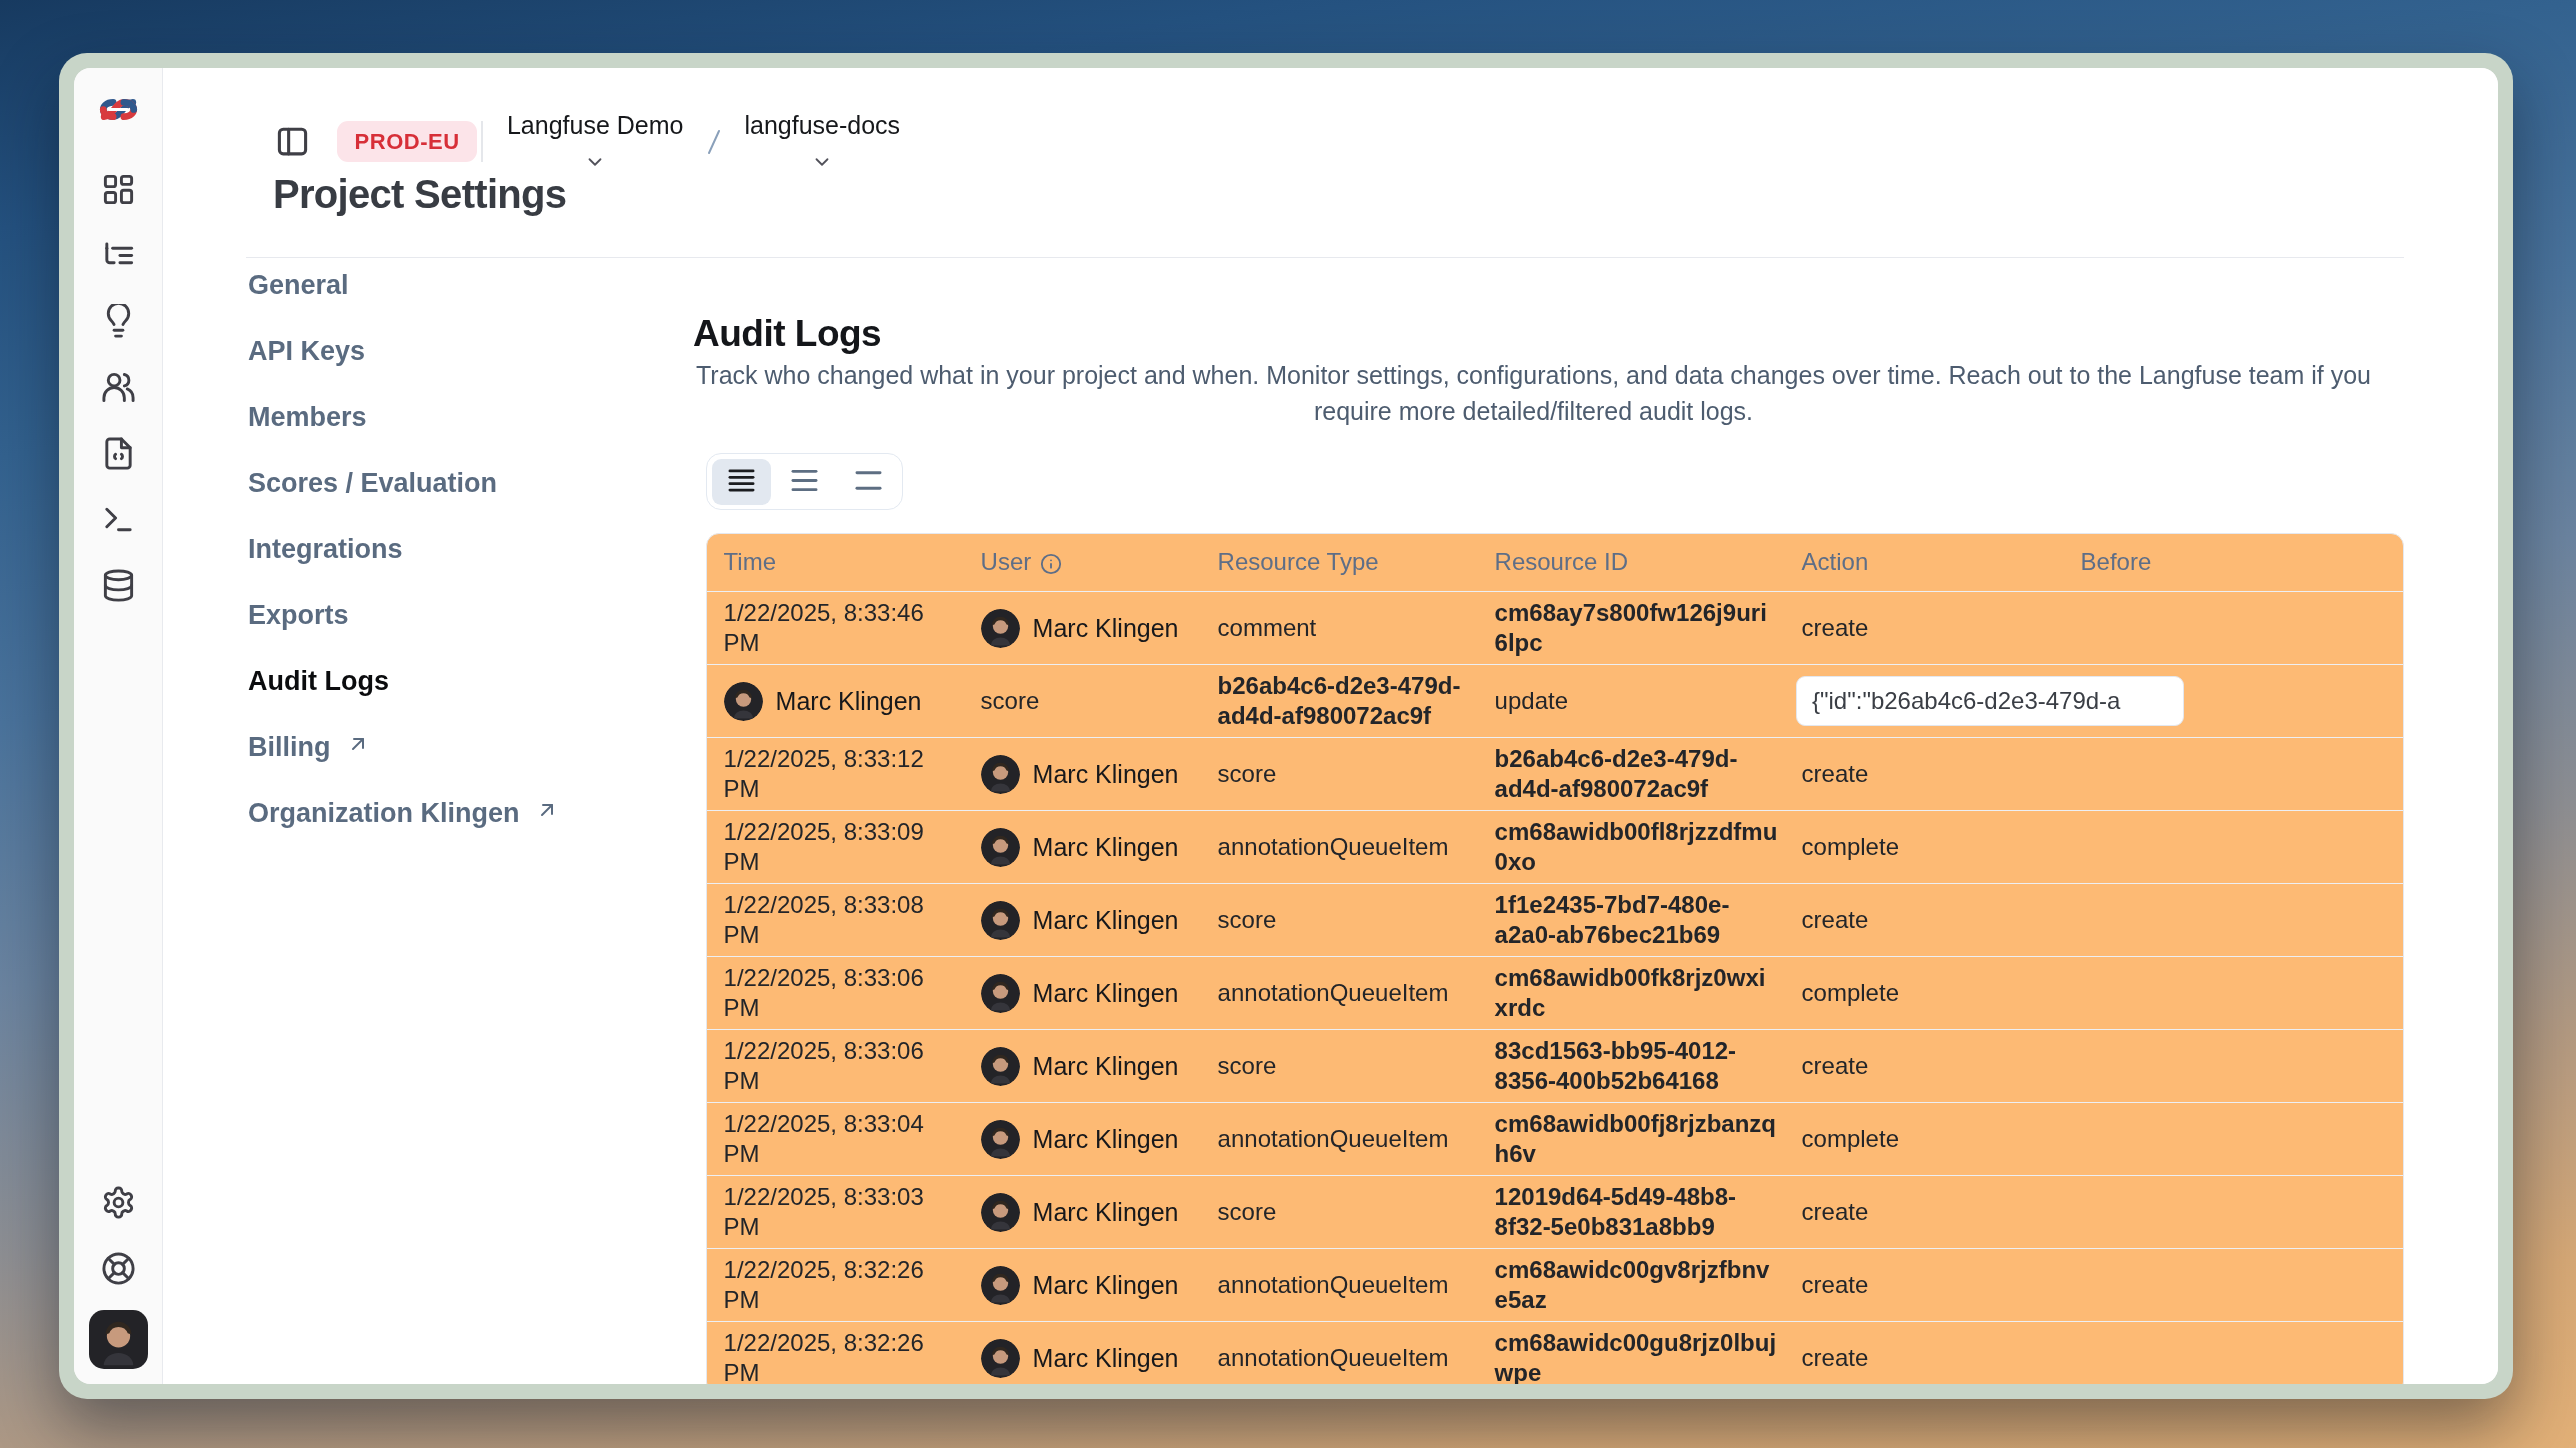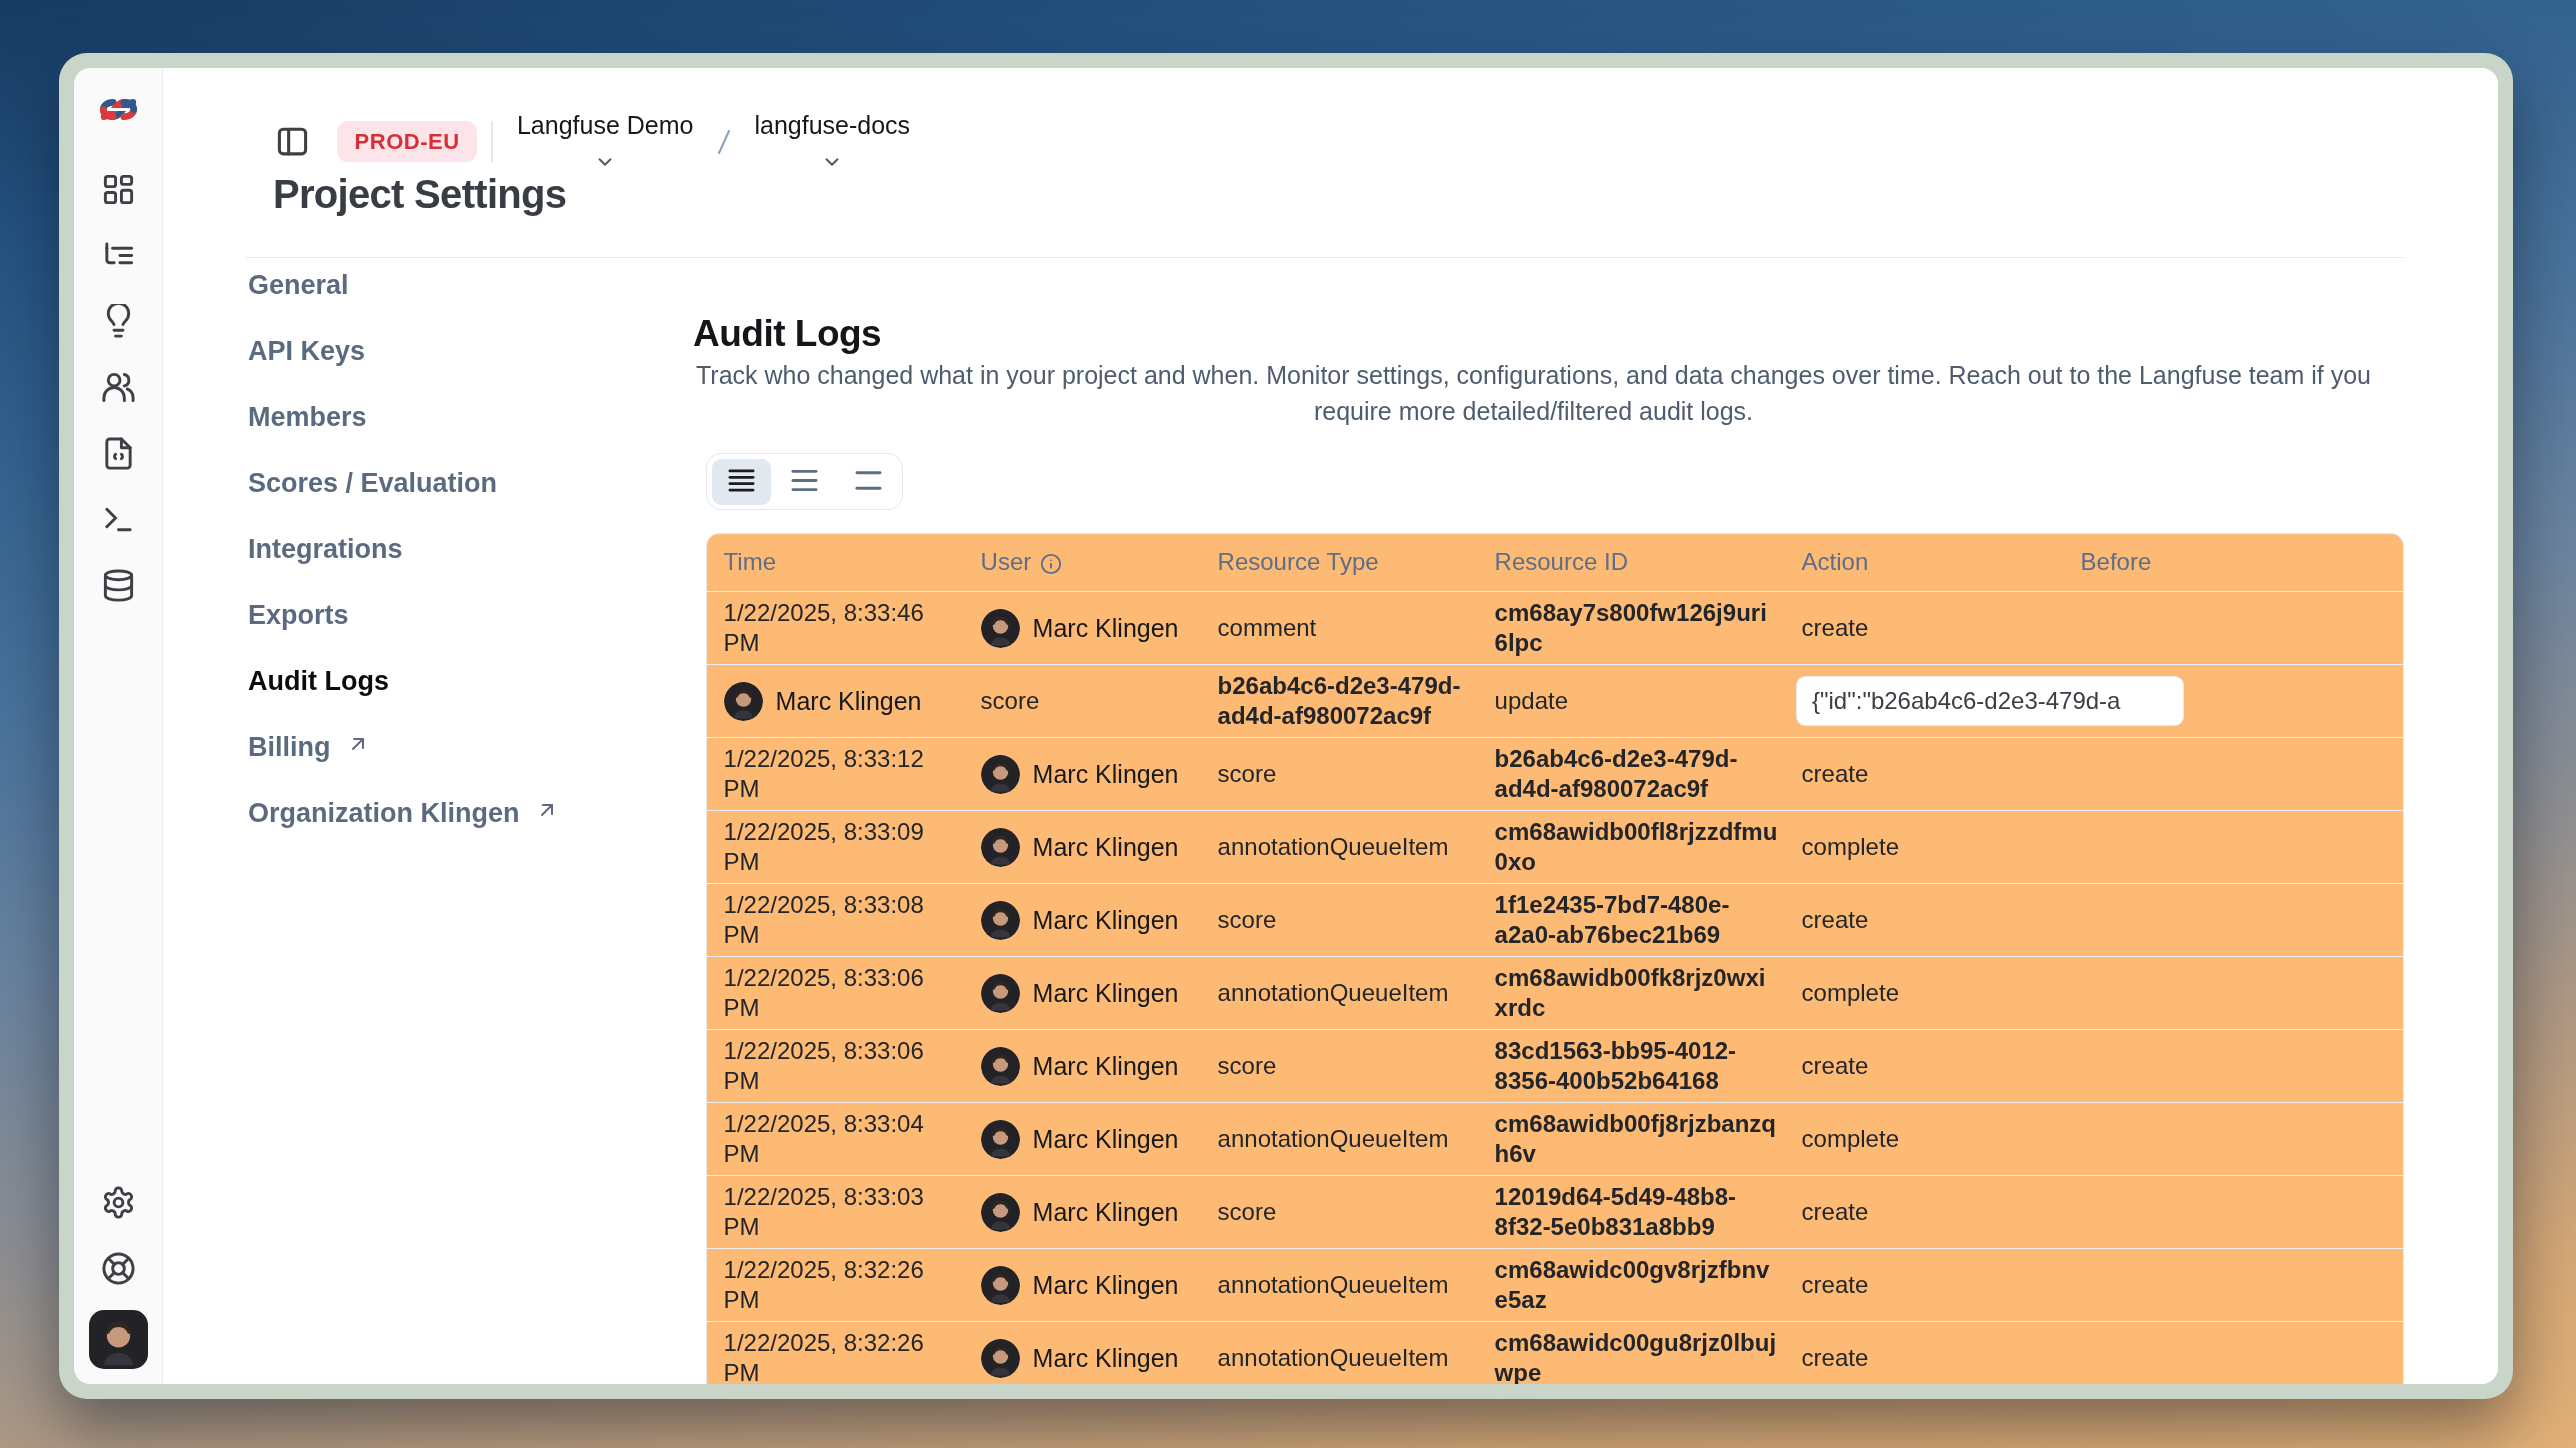--- a/index.html
+++ b/index.html
@@ -29,21 +29,21 @@
   .iconbar .spacer{flex:1;}
   .avatar-big{width:59px;height:59px;border-radius:15px;overflow:hidden;}
   .avatar-big svg{display:block;width:100%;height:100%;}
   
   .content{flex:1;position:relative;background:#fff;}
   .topbar{position:absolute;left:111px;top:43px;display:flex;align-items:center;}
   .panel-toggle{width:37px;height:37px;color:#3f3f46;margin-right:26px;}
   .panel-toggle svg{width:100%;height:100%;}
   .badge{
     height:41px;display:flex;align-items:center;padding:0 17.6px;border-radius:11px;
-    font-size:22px;font-weight:600;letter-spacing:0.5px;margin-right:14px;
+    font-size:22px;font-weight:600;letter-spacing:0.5px;margin-right:4px;
   }
   .vdivider{width:1.8px;height:41px;background:#e5e7eb;margin-right:24px;}
   .crumb{display:flex;align-items:center;gap:10.2px;font-size:25px;font-weight:500;color:#16181b;cursor:default;flex-direction:column;}
   .chev{width:22px;height:22px;color:#52525b;}
   .chev svg{width:100%;height:100%;}
   .slash{margin:0 18.5px;width:24px;height:30px;color:#8aa0ba;}
   .slash svg{width:100%;height:100%;}
   .page-title{position:absolute;left:110px;top:104px;font-size:40px;font-weight:700;color:#383c43;letter-spacing:-0.7px;}
   .divider-h{position:absolute;left:83px;top:189px;width:2158px;height:1.4px;background:#e7e9ee;}
   

